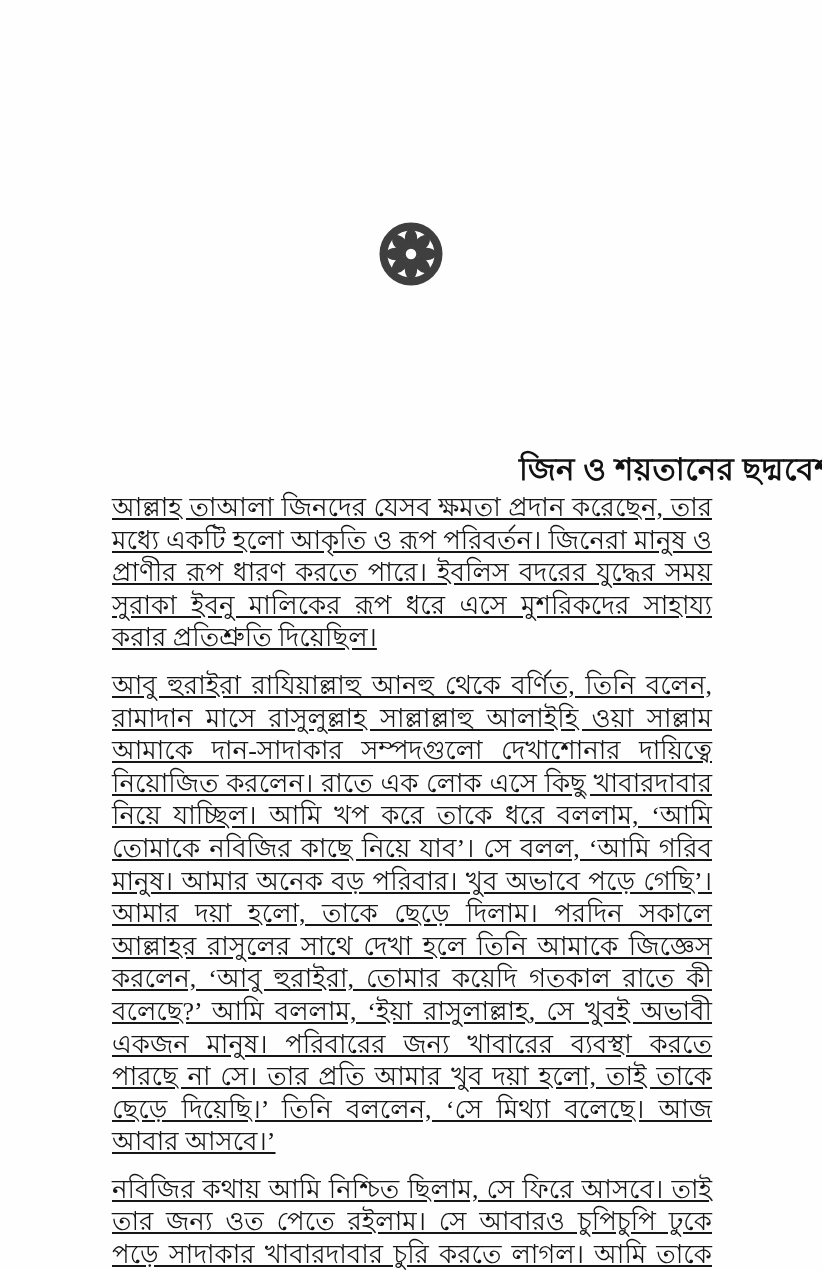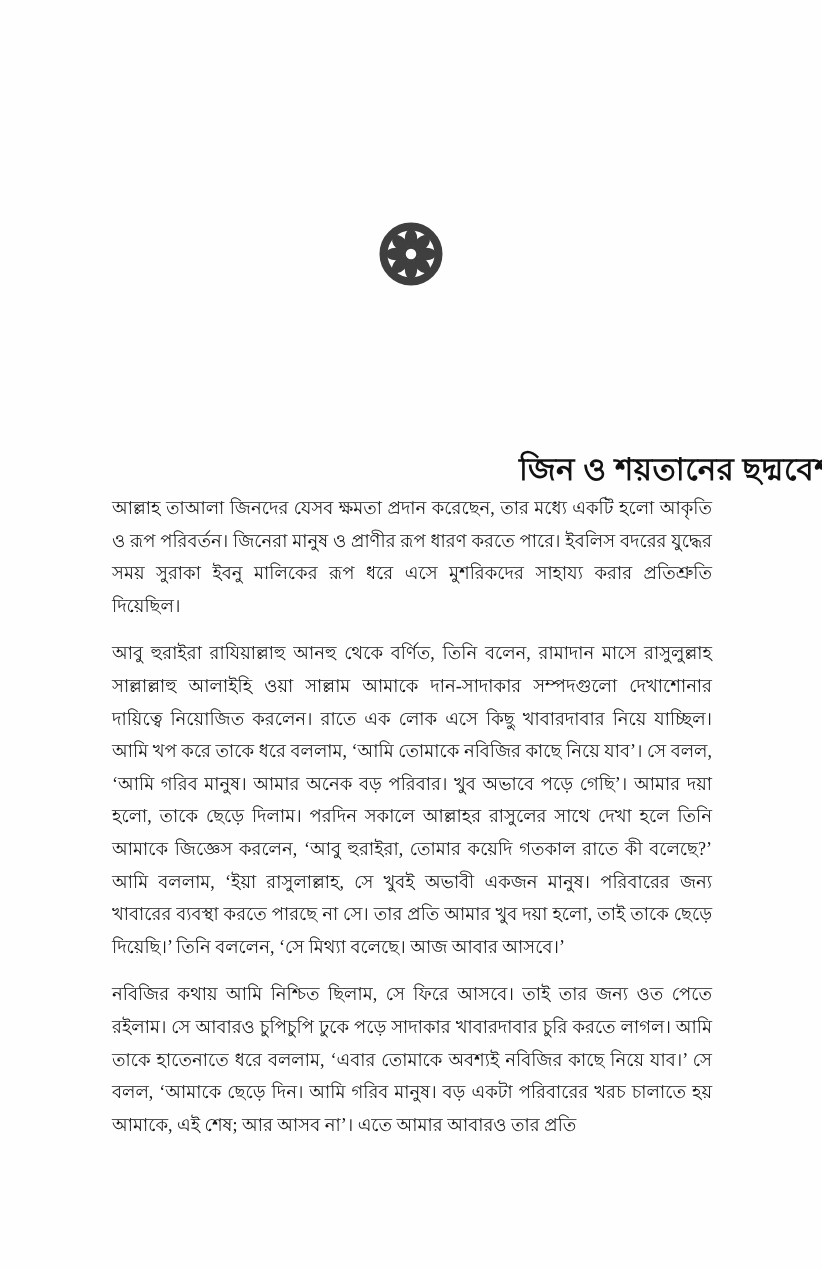--- a/index.html
+++ b/index.html
@@ -37,24 +37,25 @@
     margin-left: 11px;
   }
   .body-text {
     position: absolute;
     top: 492px;
     left: 112px;
     width: 600px;
   }
   .body-text p {
     margin: 0 0 15px 0;
-    font-size: 18px;
+    font-size: 26px;
     line-height: 32.6px;
     text-align: justify;
     color: #161616;
+    text-decoration: underline;
   }
   .body-text p:last-child {
     margin-bottom: 0;
   }
 </style>
 </head>
 <body>
 
 <div class="page">
 

